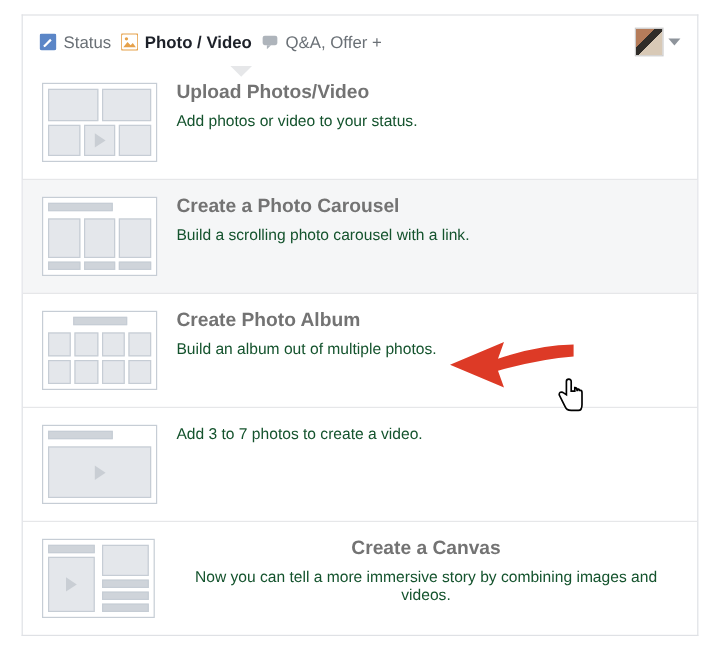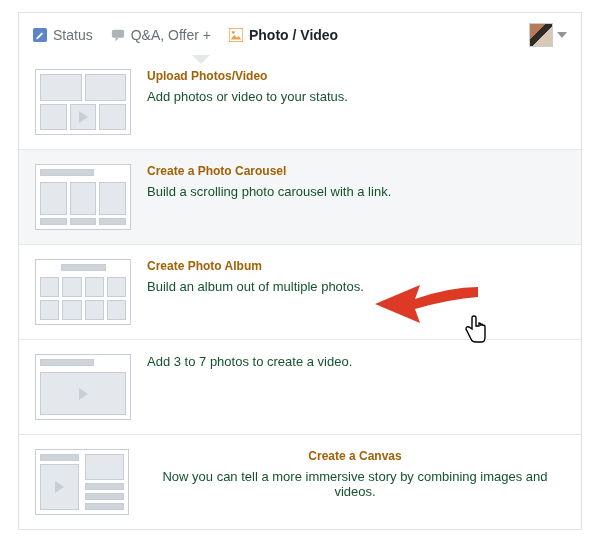--- a/index.html
+++ b/index.html
@@ -12,21 +12,21 @@
     color: #1d2129;
     position: relative;
   }
   .composer-bar {
     margin: 12px 18px 0 18px;
     border: 1px solid #dfe1e5;
     border-bottom: none;
     padding: 10px 14px 8px 14px;
     display: flex;
     align-items: center;
-    gap: 18px;
+    gap: 8px;
     background: #fff;
     position: relative;
   }
   .composer-tab {
     display: flex;
     align-items: center;
     gap: 6px;
     font-size: 14px;
     color: #6a7076;
     cursor: pointer;
@@ -68,23 +68,23 @@
     display: flex;
     gap: 16px;
     padding: 14px 16px;
     border-bottom: 1px solid #e6e7e9;
     cursor: pointer;
     position: relative;
   }
   .option:last-child { border-bottom: none; text-align: center; }
   .option.hover { background: #f5f6f7; }
   .opt-title {
-    color: #a16207;
+    color: #737373;
     font-weight: bold;
-    font-size: 12px;
+    font-size: 16px;
     margin-bottom: 6px;
   }
   .opt-desc {
     color: #14532d;
     font-size: 13px;
   }
   .thumb {
     width: 96px; height: 66px;
     border: 1px solid #c6cdd5;
     background: #fff;
@@ -129,38 +129,38 @@
 <div class="composer-bar">
   <div class="composer-tab">
     <span class="ico">
       <svg class="ico" width="14" height="14" viewBox="0 0 16 16">
           <rect x="0" y="0" width="16" height="16" rx="2" fill="#5b86c7"></rect>
           <path d="M4 11 L10 5 L11.5 6.5 L5.5 12.5 L4 13 Z" fill="#fff"></path>
         </svg>
     </span>
     <span>Status</span>
   </div>
-  <div class="composer-tab">
-    <span class="ico">
-      <svg class="ico" width="14" height="14" viewBox="0 0 16 16">
-          <rect x="1" y="2" width="14" height="9" rx="2" fill="#aeb4bb"></rect>
-          <path d="M5 11 L5 15 L9 11 Z" fill="#aeb4bb"></path>
-        </svg>
-    </span>
-    <span>Q&amp;A, Offer +</span>
-  </div>
   <div class="composer-tab active">
     <span class="ico">
       <svg class="ico" width="14" height="14" viewBox="0 0 16 16">
           <rect x="0" y="0" width="16" height="16" rx="2" fill="none" stroke="#e6a14a" stroke-width="1.5"></rect>
           <circle cx="5" cy="5" r="1.6" fill="#e6a14a"></circle>
           <path d="M2 13 L6 8 L9 11 L11 9 L14 13 Z" fill="#e6a14a"></path>
         </svg>
     </span>
     <span>Photo / Video</span>
+  </div>
+  <div class="composer-tab">
+    <span class="ico">
+      <svg class="ico" width="14" height="14" viewBox="0 0 16 16">
+          <rect x="1" y="2" width="14" height="9" rx="2" fill="#aeb4bb"></rect>
+          <path d="M5 11 L5 15 L9 11 Z" fill="#aeb4bb"></path>
+        </svg>
+    </span>
+    <span>Q&amp;A, Offer +</span>
   </div>
   <div class="profile">
     <div class="profile-pic"></div>
     <div class="dropdown-caret"></div>
   </div>
   <div class="pointer"></div>
 </div>
 
 <div class="option-list">
 

